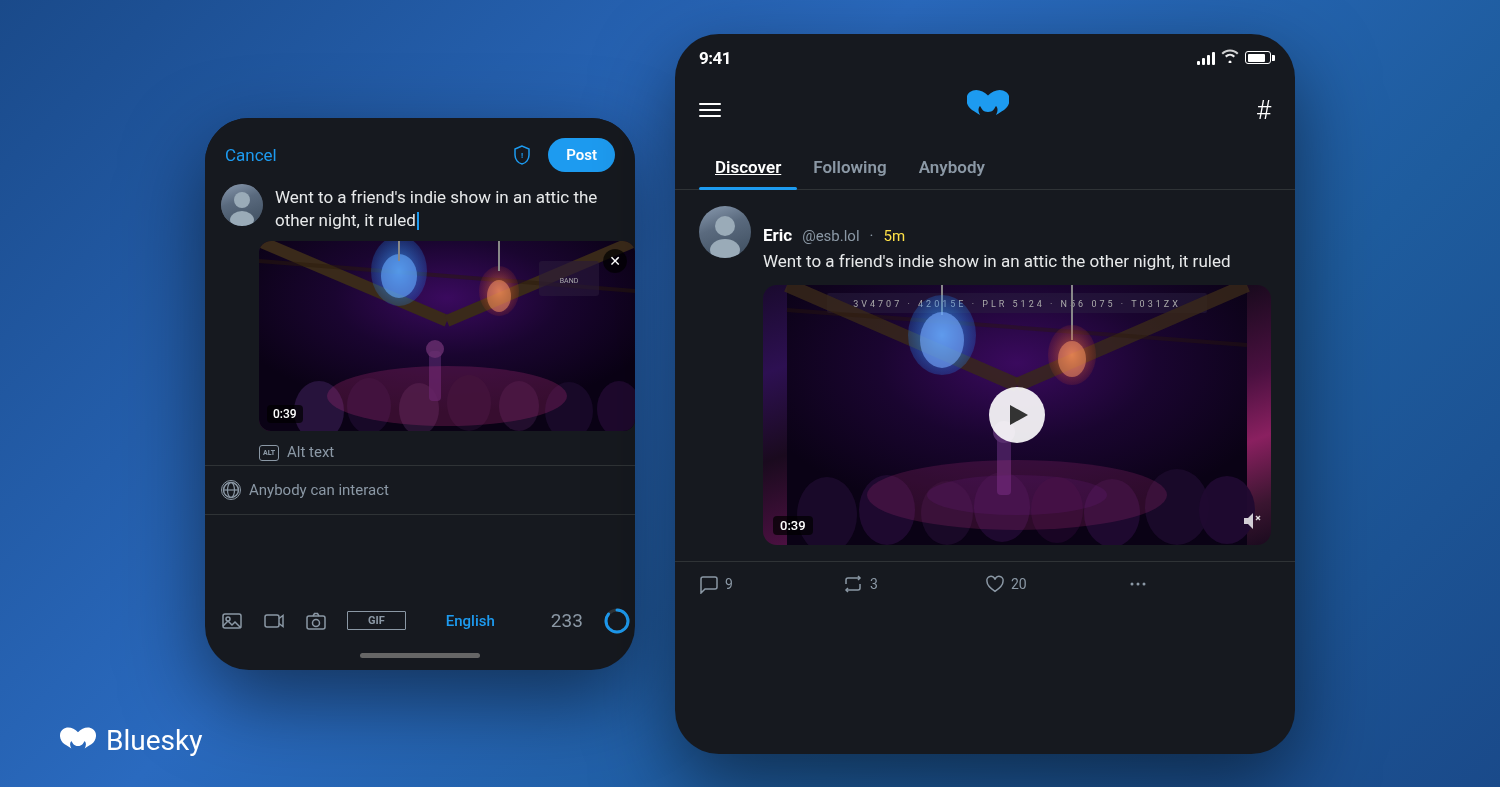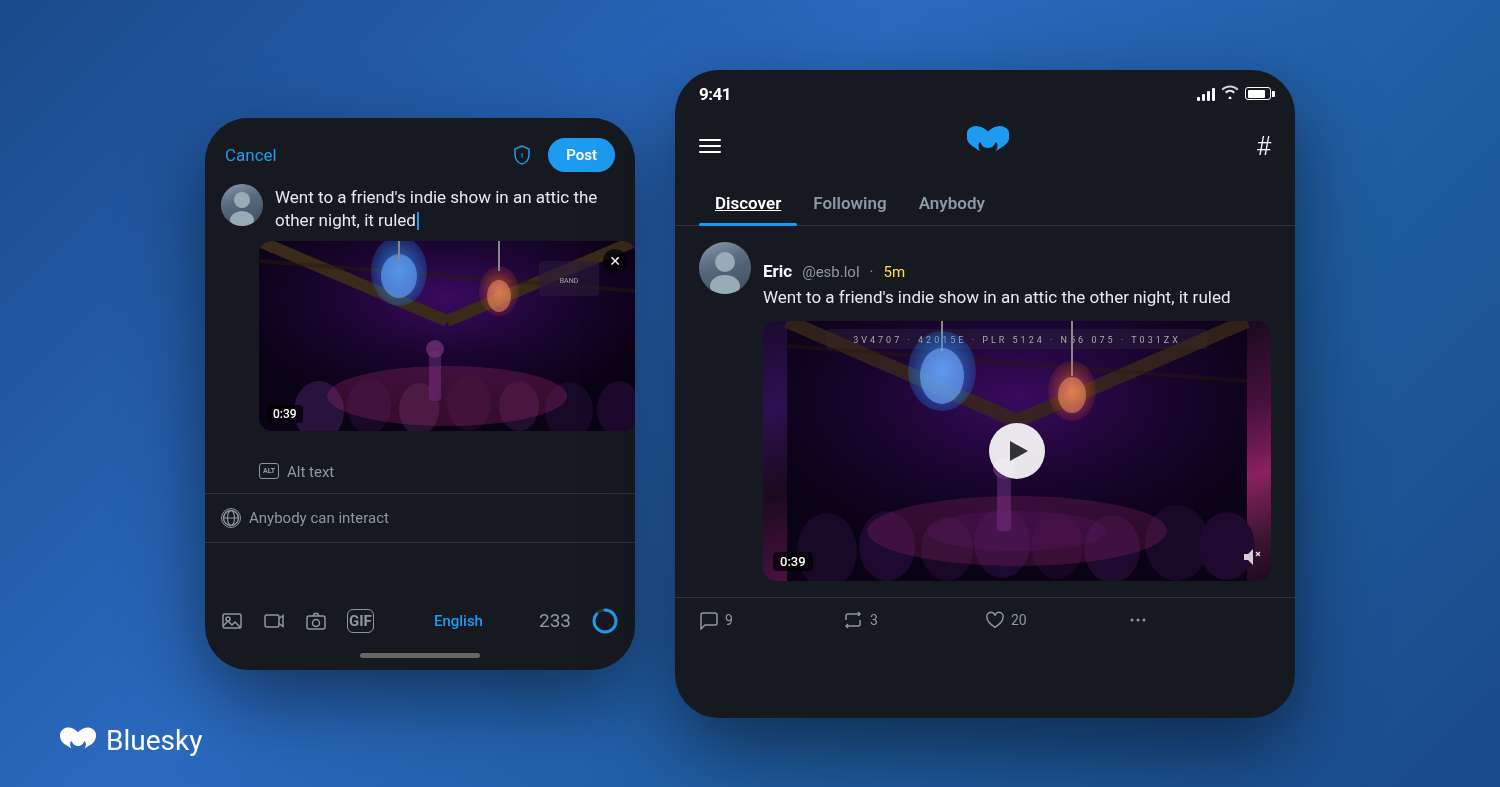--- a/index.html
+++ b/index.html
@@ -174,27 +174,26 @@
       color: white;
       font-size: 12px;
       padding: 2px 6px;
       border-radius: 4px;
       font-weight: 500;
     }
 
     
     .alt-text-bar {
       display: flex;
-      align-items: flex-start;
-      padding: 12px 16px 12px 54px;
+      align-items: flex-end;
+      padding: 12px 16px 4px 54px;
       gap: 8px;
       color: #8b98a5;
       font-size: 15px;
       border-bottom: 1px solid #2f3336;
-      margin-top: 20px;
     }
 
     .alt-icon {
       width: 20px;
       height: 16px;
       border: 1.5px solid #8b98a5;
       border-radius: 3px;
       display: flex;
       align-items: center;
       justify-content: center;
@@ -277,21 +276,21 @@
     .home-bar {
       width: 120px;
       height: 5px;
       background: #666;
       border-radius: 3px;
     }
 
     
     .phone-right {
       width: 620px;
-      height: 648px;
+      height: 720px;
     }
 
     .phone-right .phone-inner {
       height: 100%;
       display: flex;
       flex-direction: column;
     }
 
     
     .status-bar {
@@ -707,21 +706,21 @@
             <path d="M16 8.5l4-3v11l-4-3" stroke="#8b98a5" stroke-width="1.5" fill="none"></path>
           </svg>
         </div>
         <div class="toolbar-icon">
           <svg width="22" height="22" viewBox="0 0 22 22" fill="none">
             <rect x="2" y="6" width="18" height="13" rx="2" stroke="#8b98a5" stroke-width="1.5"></rect>
             <circle cx="11" cy="13" r="3.5" stroke="#8b98a5" stroke-width="1.5"></circle>
             <path d="M8 6l1.5-2.5h3L14 6" stroke="#8b98a5" stroke-width="1.5" fill="none"></path>
           </svg>
         </div>
-        <div class="toolbar-icon" style="border: 1.5px solid #8b98a5; border-radius:6px; padding: 2px 1px; font-size:15px; font-weight:700; color:#8b98a5;">GIF</div>
+        <div class="toolbar-icon" style="border: 1.5px solid #8b98a5; border-radius:1px; padding: 2px 20px; font-size:11px; font-weight:700; color:#8b98a5;">GIF</div>
         <div class="toolbar-spacer"></div>
         <span class="lang-label">English</span>
         <span class="char-count">233</span>
         <div class="progress-circle">
           <svg width="28" height="28" viewBox="0 0 28 28">
             <circle cx="14" cy="14" r="11" fill="none" stroke="#2f3336" stroke-width="3"></circle>
             <circle cx="14" cy="14" r="11" fill="none" stroke="#1d9bf0" stroke-width="3" stroke-dasharray="69.1" stroke-dashoffset="10" stroke-linecap="round"></circle>
           </svg>
         </div>
       </div>

